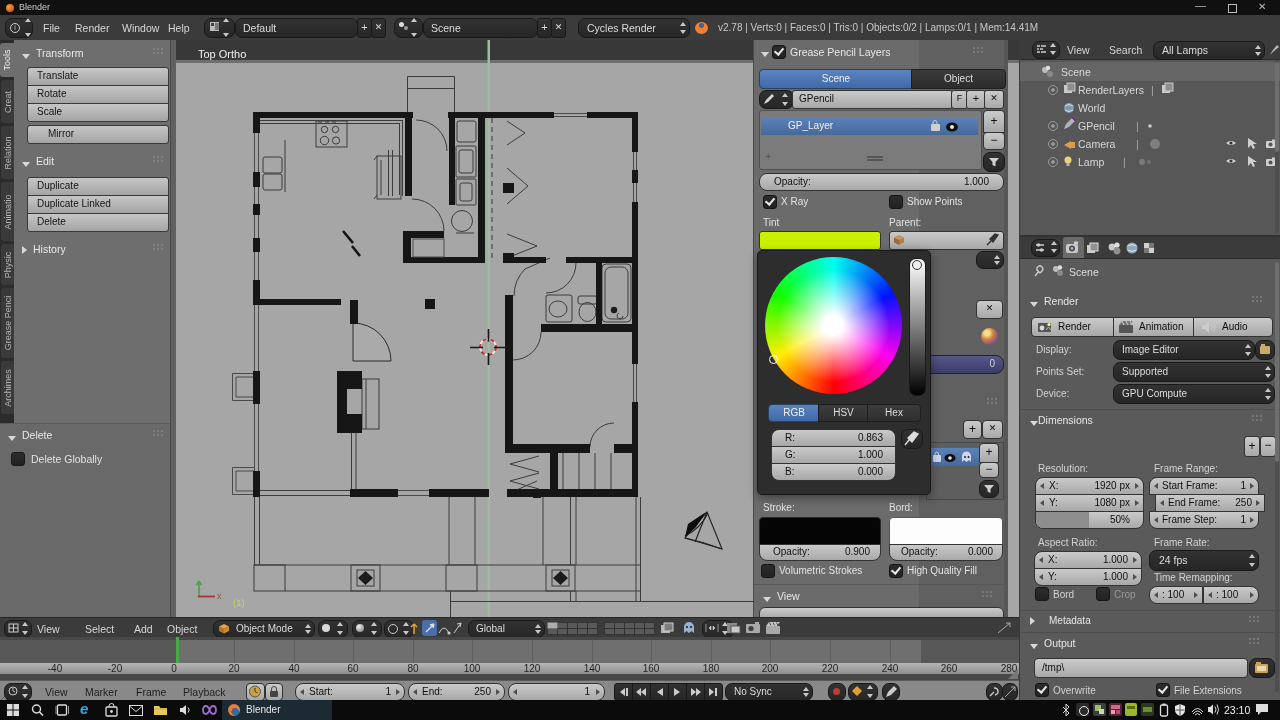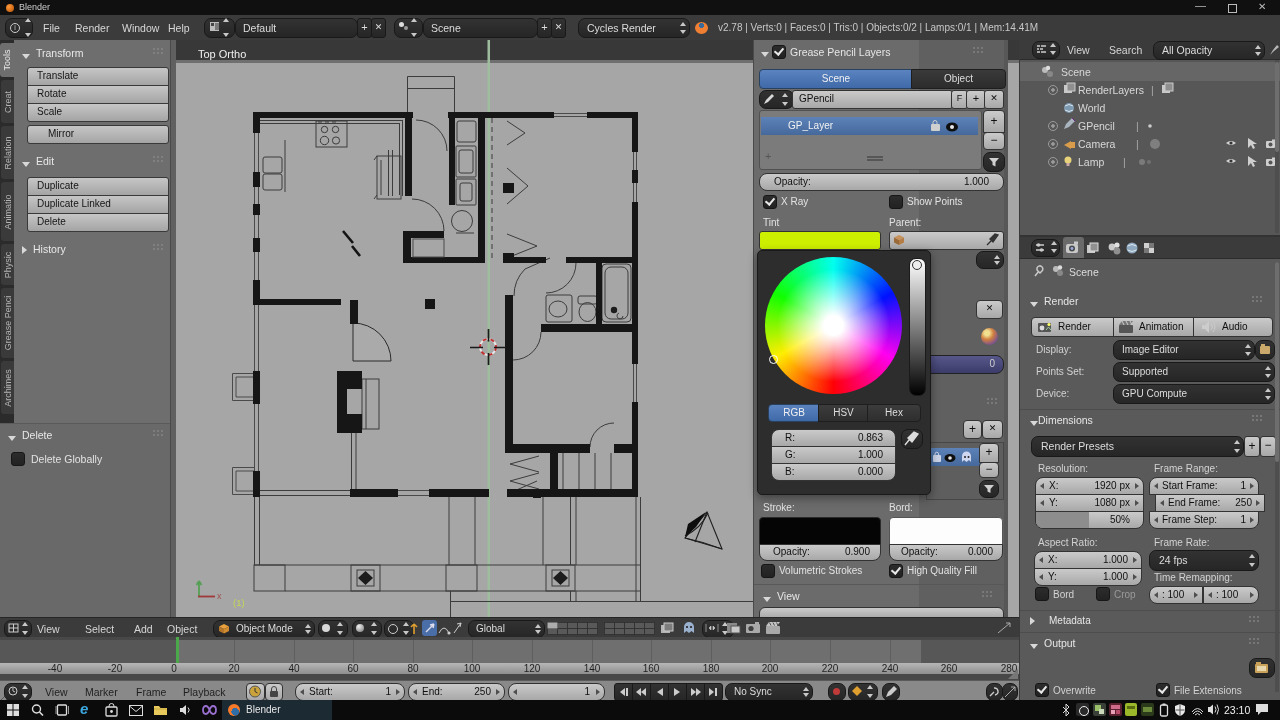--- a/index.html
+++ b/index.html
@@ -408,21 +408,21 @@
   <svg class="abs" style="left:16px;top:4px" width="11" height="10">
           <path d="M1 2 h3 M1 5 h2 M1 8 h3 M5 2 h5 M4 5 h3 M5 8 h5" stroke="#ccc" stroke-width="1.3"></path>
         </svg>
   <div class="stp" style="left:28px;top:2px;height:12px">
           <i class="u"></i>
           <i class="d"></i>
         </div>
   <div class="t" style="left:47px;top:4px;font-size:10.5px">View</div>
   <div class="t" style="left:89px;top:4px;font-size:10.5px">Search</div>
   <div class="abs drk" style="left:133px;top:1px;width:110px;height:17px">
-          <span style="position:absolute;left:8px;top:2px;font-size:10.5px">All Opacity</span>
+          <span style="position:absolute;left:8px;top:2px;font-size:10.5px">All Lamps</span>
           <div class="stp">
             <i class="u"></i>
             <i class="d"></i>
           </div>
         </div>
   <svg class="abs" style="left:248px;top:3px" width="12" height="13">
           <path d="M2 12 L5 7 L9 2 L11 4 L6 8 Z" fill="#b8b8b8"></path>
         </svg>
  </div>
 
@@ -611,27 +611,20 @@
         <span style="position:absolute;left:8px;top:3px">GPU Compute</span>
         <div class="stp">
           <i class="u"></i>
           <i class="d"></i>
         </div>
       </div>
 
  <div class="abs" style="left:0;top:369px;width:261px;height:1px;background:#4d4d4d"></div>
  <div class="abs" style="left:10px;top:374px"><span class="tri-d"></span><span style="font-size:10.5px;color:#e6e6e6;margin-left:0;vertical-align:2px">Dimensions</span></div>
  <div class="abs grip" style="left:232px;top:375px"></div>
- <div class="abs drk" style="left:11px;top:396px;width:211px;height:19px">
-        <span style="position:absolute;left:9px;top:3px;font-size:10.5px">Render Presets</span>
-        <div class="stp">
-          <i class="u"></i>
-          <i class="d"></i>
-        </div>
-      </div>
  <div class="abs lit" style="left:224px;top:396px;width:14px;height:19px;border-radius:3px;text-align:center;line-height:18px;font-size:12px">+</div>
  <div class="abs lit" style="left:240px;top:396px;width:14px;height:19px;border-radius:3px;text-align:center;line-height:17px;font-size:12px">−</div>
  <div class="t lab" style="left:18px;top:423px">Resolution:</div>
  <div class="t lab" style="left:134px;top:423px">Frame Range:</div>
  <div class="abs lit" style="left:15px;top:437px;width:107px;height:16px;border-radius:8px 8px 0 0">
         <span style="position:absolute;left:13px;top:2px">X:</span>
         <span style="position:absolute;right:13px;top:2px">1920 px</span>
         <i class="la"></i>
         <i class="ra"></i>
       </div>
@@ -699,20 +692,23 @@
         <i class="la"></i>
         <i class="ra"></i>
       </div>
 
  <div class="abs" style="left:0;top:570px;width:261px;height:1px;background:#4d4d4d"></div>
  <div class="abs" style="left:10px;top:575px"><span class="tri-r"></span><span style="font-size:10px;color:#e6e6e6;margin-left:14px;vertical-align:1px">Metadata</span></div>
  <div class="abs grip" style="left:229px;top:576px"></div>
  <div class="abs" style="left:0;top:592px;width:261px;height:1px;background:#4d4d4d"></div>
  <div class="abs" style="left:10px;top:597px"><span class="tri-d"></span><span style="font-size:10.5px;color:#e6e6e6;margin-left:6px;vertical-align:2px">Output</span></div>
  <div class="abs grip" style="left:229px;top:598px"></div>
+ <div class="abs lit" style="left:14px;top:618px;width:212px;height:18px;border-radius:4px">
+        <span style="position:absolute;left:7px;top:3px">/tmp\</span>
+      </div>
  <div class="abs drk" style="left:229px;top:618px;width:24px;height:18px"><svg width="24" height="18">
           <rect x="5" y="5" width="13" height="9" rx="1" fill="#c9a158"></rect>
           <rect x="6" y="3" width="5" height="3" fill="#c9a158"></rect>
           <rect x="7" y="7" width="9" height="5" fill="#e8d7ad"></rect>
         </svg></div>
  <div class="abs chk ck" style="left:15px;top:643px"></div>
  <div class="t lab" style="left:33px;top:645px">Overwrite</div>
  <div class="abs chk ck" style="left:136px;top:643px"></div>
  <div class="t lab" style="left:154px;top:645px">File Extensions</div>
  <div class="abs" style="left:255px;top:222px;width:4px;height:430px;background:#4e4e4e">

